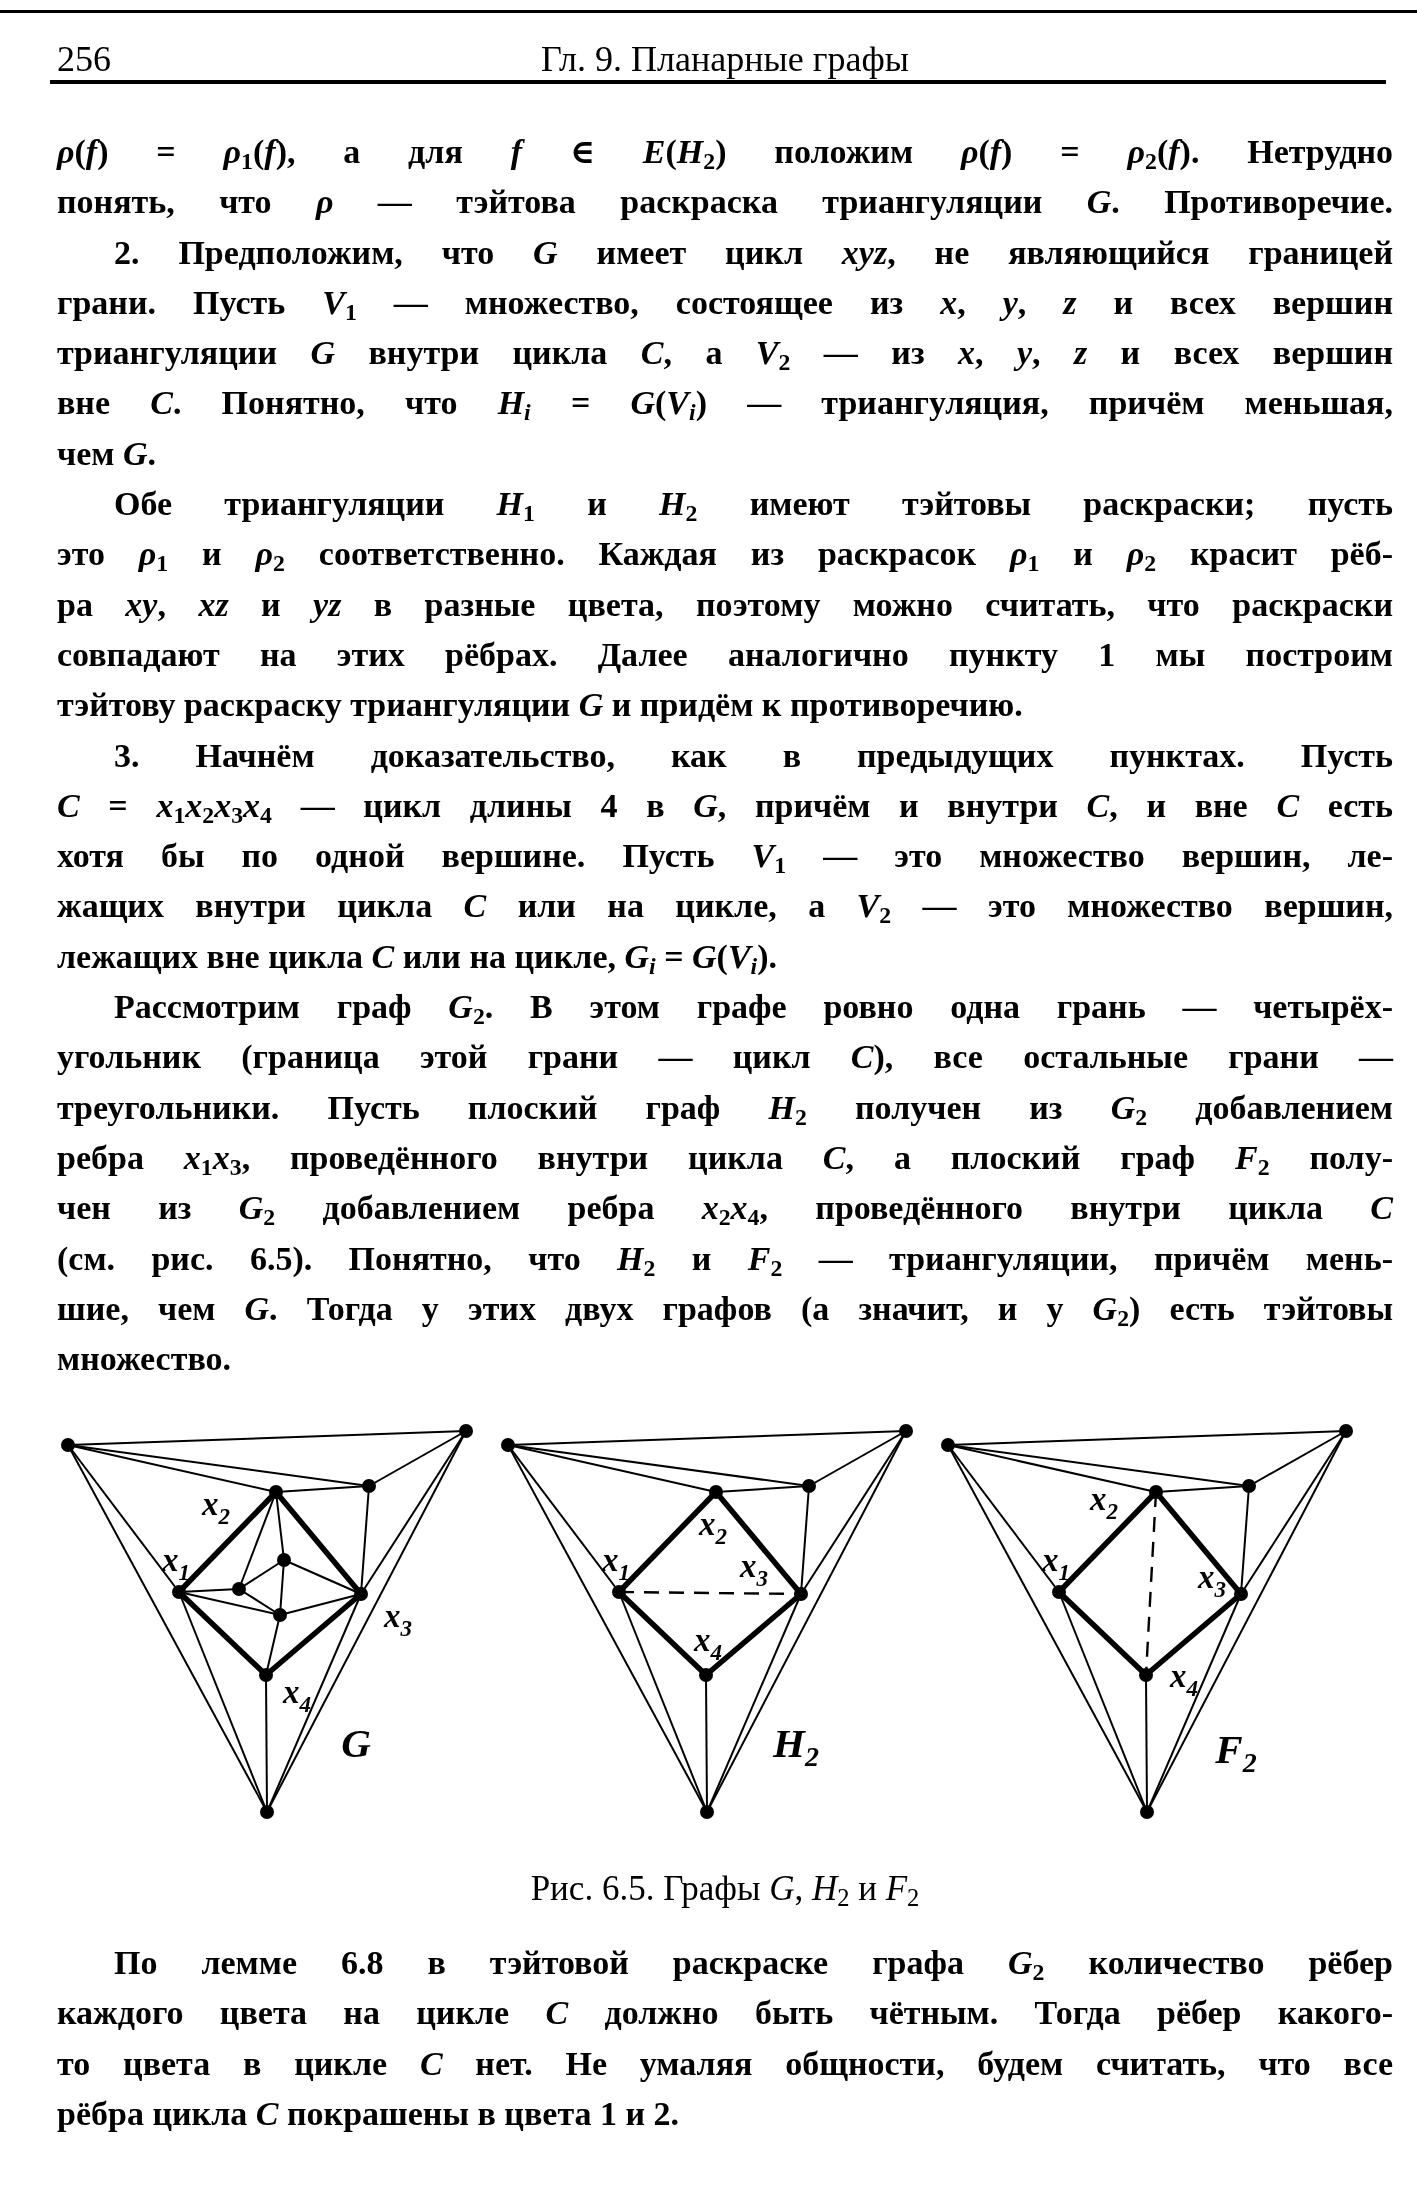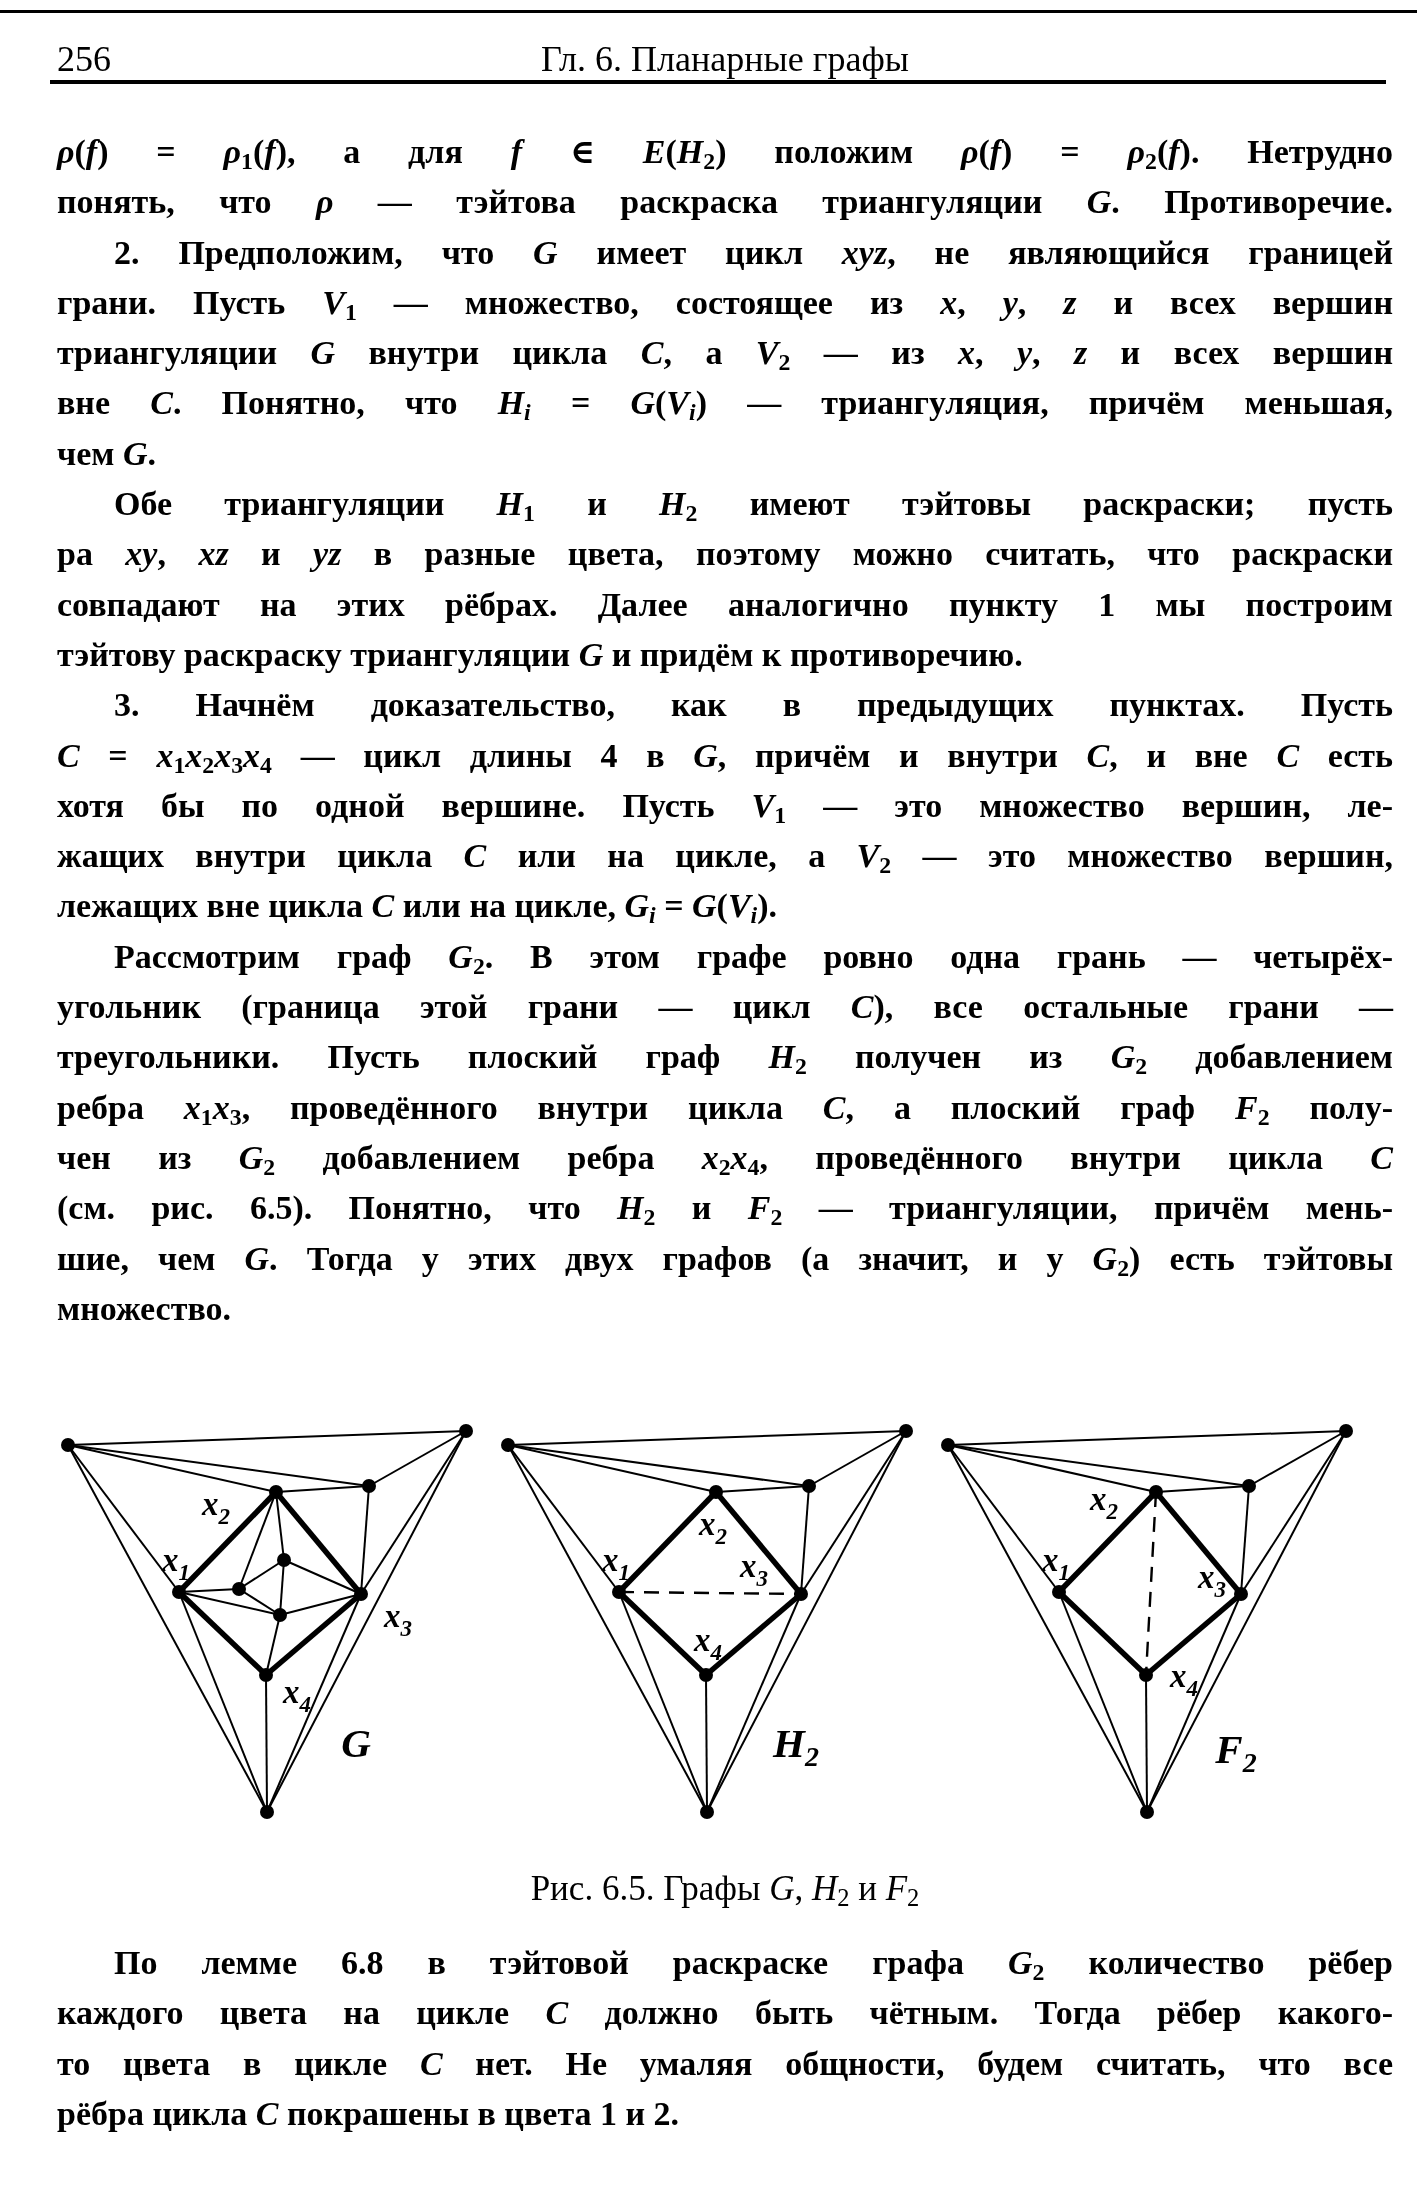--- a/index.html
+++ b/index.html
@@ -27,33 +27,34 @@
   .gname-sub{font-size:28px;}
 </style>
 </head>
 <body>
 
 <div class="page">
   <div class="top-edge"></div>
 
   <div class="runhead">
     <span class="pagenum">256</span>
-    <span class="chapter">Гл. 6.  Планарные графы</span>
+    <span class="chapter">Гл. 9.  Планарные графы</span>
   </div>
   <div class="rule"></div>
 
   <div class="text-block block1" id="block1">
       <div class="line"><i>ρ</i>(<i>f</i>) = <i>ρ</i><sub>1</sub>(<i>f</i>), а для <i>f</i> ∈ <i>E</i>(<i>H</i><sub>2</sub>) положим <i>ρ</i>(<i>f</i>) = <i>ρ</i><sub>2</sub>(<i>f</i>). Нетрудно</div>
       <div class="line">понять, что <i>ρ</i> — тэйтова раскраска триангуляции <i>G</i>. Противоречие.</div>
       <div class="line indent">2. Предположим, что <i>G</i> имеет цикл <i>xyz</i>, не являющийся границей</div>
       <div class="line">грани. Пусть <i>V</i><sub>1</sub> — множество, состоящее из <i>x</i>, <i>y</i>, <i>z</i> и всех вершин</div>
       <div class="line">триангуляции <i>G</i> внутри цикла <i>C</i>, а <i>V</i><sub>2</sub> — из <i>x</i>, <i>y</i>, <i>z</i> и всех вершин</div>
       <div class="line">вне <i>C</i>. Понятно, что <i>H</i><sub><i>i</i></sub> = <i>G</i>(<i>V</i><sub><i>i</i></sub>) — триангуляция, причём меньшая,</div>
       <div class="line last">чем <i>G</i>.</div>
       <div class="line indent">Обе триангуляции <i>H</i><sub>1</sub> и <i>H</i><sub>2</sub> имеют тэйтовы раскраски; пусть</div>
+      <div class="line">это <i>ρ</i><sub>1</sub> и <i>ρ</i><sub>2</sub> соответственно. Каждая из раскрасок <i>ρ</i><sub>1</sub> и <i>ρ</i><sub>2</sub> красит рёб-</div>
       <div class="line">ра <i>xy</i>, <i>xz</i> и <i>yz</i> в разные цвета, поэтому можно считать, что раскраски</div>
       <div class="line">совпадают на этих рёбрах. Далее аналогично пункту 1 мы построим</div>
       <div class="line last">тэйтову раскраску триангуляции <i>G</i> и придём к противоречию.</div>
       <div class="line indent">3. Начнём доказательство, как в предыдущих пунктах. Пусть</div>
       <div class="line"><i>C</i> = <i>x</i><sub>1</sub><i>x</i><sub>2</sub><i>x</i><sub>3</sub><i>x</i><sub>4</sub> — цикл длины 4 в <i>G</i>, причём и внутри <i>C</i>, и вне <i>C</i> есть</div>
       <div class="line">хотя бы по одной вершине. Пусть <i>V</i><sub>1</sub> — это множество вершин, ле-</div>
       <div class="line">жащих внутри цикла <i>C</i> или на цикле, а <i>V</i><sub>2</sub> — это множество вершин,</div>
       <div class="line last">лежащих вне цикла <i>C</i> или на цикле, <i>G</i><sub><i>i</i></sub> = <i>G</i>(<i>V</i><sub><i>i</i></sub>).</div>
       <div class="line indent">Рассмотрим граф <i>G</i><sub>2</sub>. В этом графе ровно одна грань — четырёх-</div>
       <div class="line">угольник (граница этой грани — цикл <i>C</i>), все остальные грани —</div>

